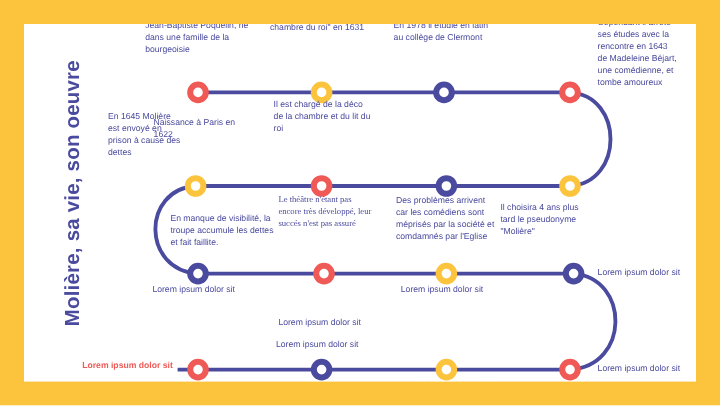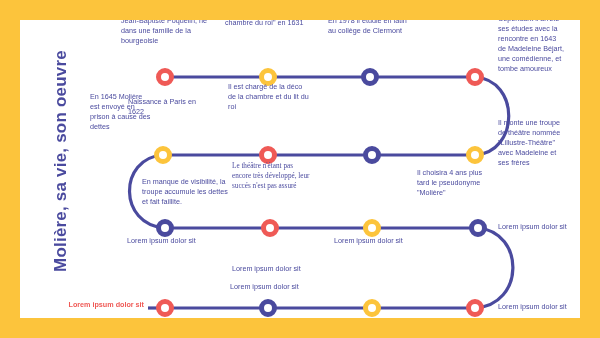--- a/index.html
+++ b/index.html
@@ -123,23 +123,23 @@
     <div class="node yellow" style="left:134px; top:126px;"></div>
     <div class="node red" style="left:239px; top:126px;"></div>
     <div class="node blue" style="left:343px; top:126px;"></div>
     <div class="node yellow" style="left:446px; top:126px;"></div>
 
     <div class="label" style="left:70px; top:72px; width:62px;">En 1645 Molière est envoyé en prison à cause des dettes</div>
     <div class="label" style="left:122px; top:157px; width:86px;">En manque de visibilité, la troupe accumule les dettes et fait faillite.</div>
 
     <div class="label" style="left:212px; top:142px; width:78px;font-family:Liberation Serif, serif;">Le théâtre n'étant pas encore très développé, leur succés n'est pas assuré</div>
 
+    <div class="label" style="left:310px; top:142px; width:86px;">Des problèmes arrivent car les comédiens sont méprisés par la société et comdamnés par l'Eglise</div>
 
     <div class="label" style="left:397px; top:148px; width:78px;">Il choisira 4 ans plus tard le pseudonyme "Molière"</div>
-    <div class="label left-align" style="left:478px; top:98px; width:70px;">Il monte une troupe de théâtre nommée "Lillustre-Théâtre" avec Madeleine et ses frères</div>
 
     <div class="node blue" style="left:136px; top:199px;"></div>
     <div class="node red" style="left:241px; top:199px;"></div>
     <div class="node yellow" style="left:343px; top:199px;"></div>
     <div class="node blue" style="left:449px; top:199px;"></div>
 
     <div class="label" style="left:107px; top:216px; width:76px;">Lorem ipsum dolor sit</div>
     <div class="label" style="left:212px; top:244px; width:76px;">Lorem ipsum dolor sit</div>
     <div class="label" style="left:314px; top:216px; width:76px;">Lorem ipsum dolor sit</div>
     <div class="label left-align" style="left:478px; top:202px; width:70px;">Lorem ipsum dolor sit</div>

